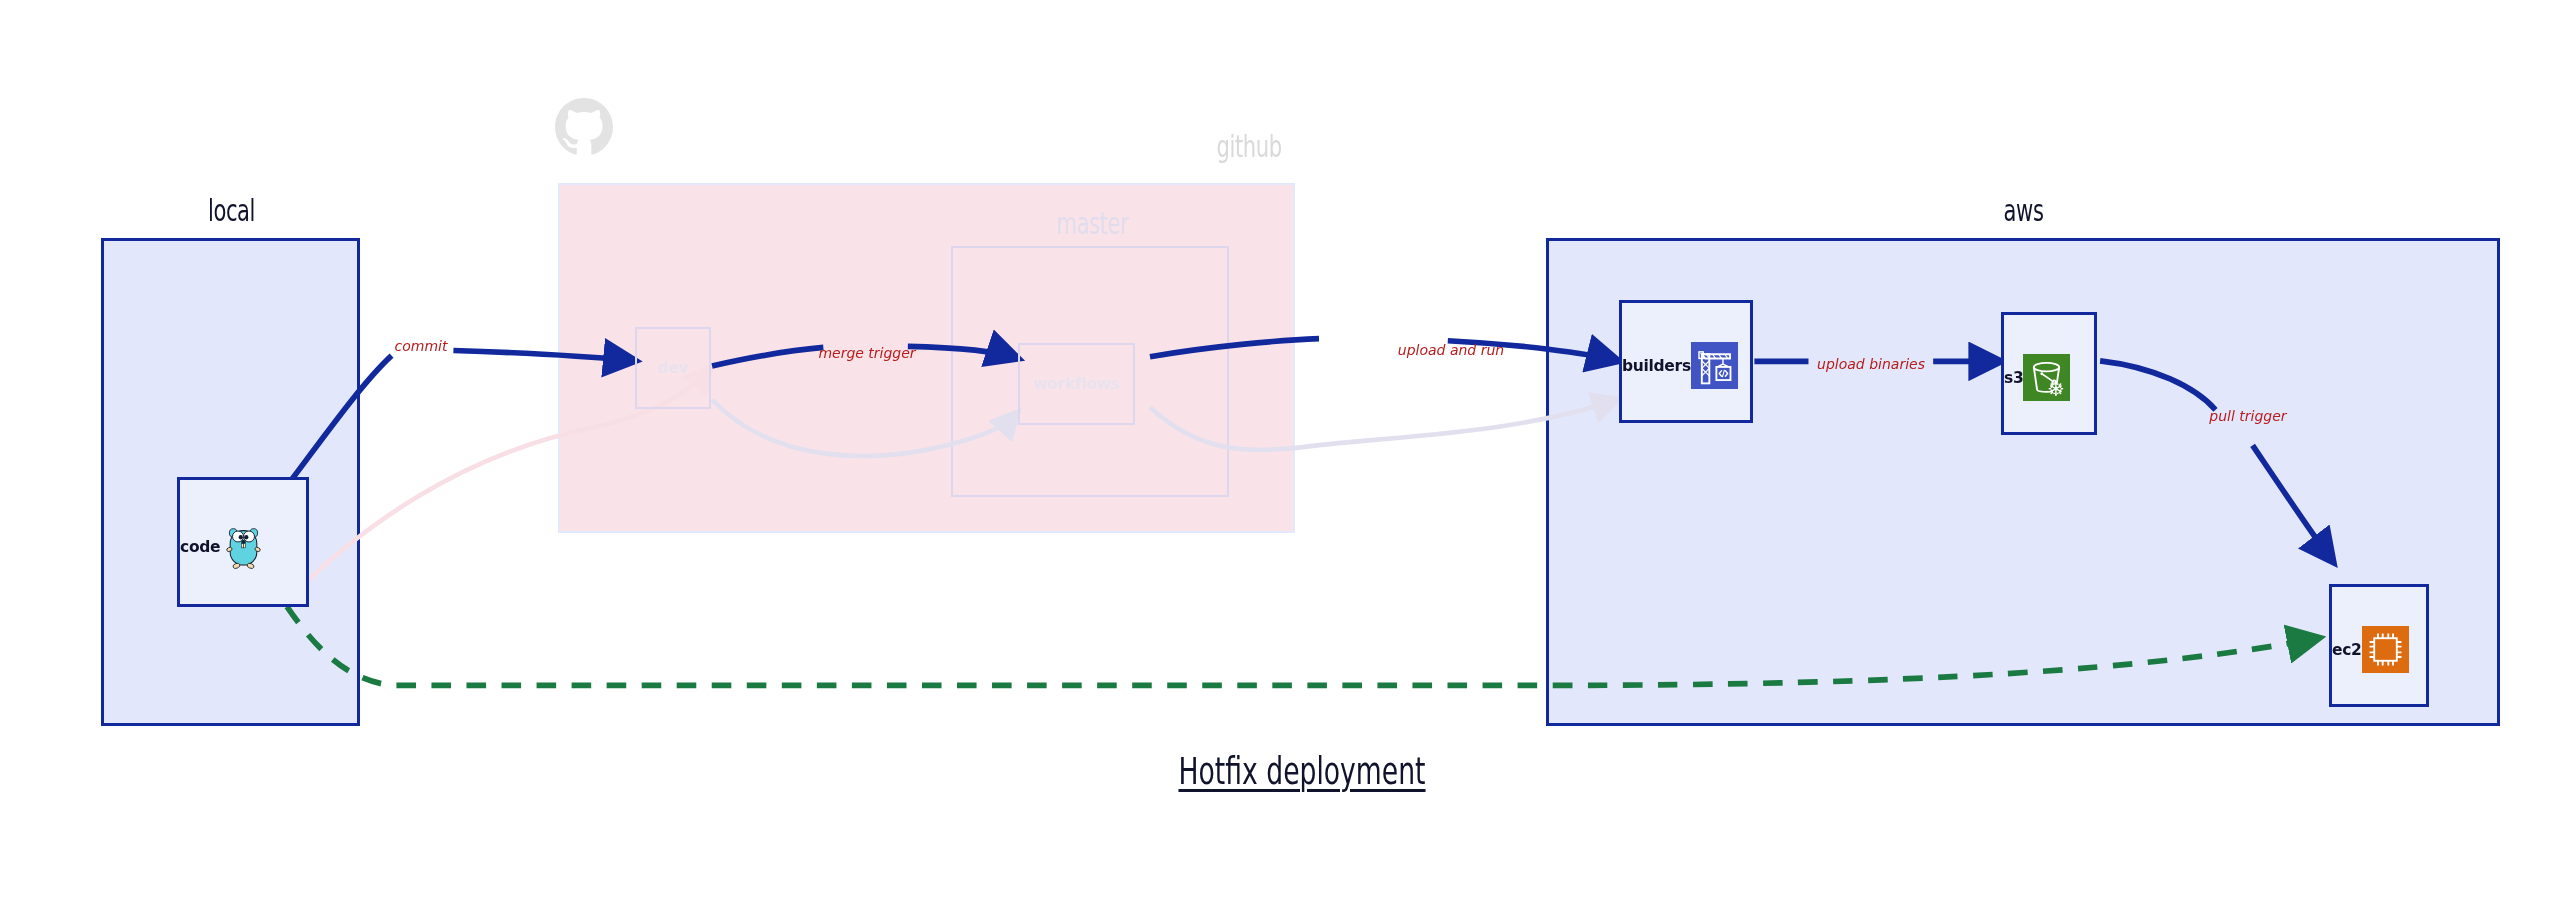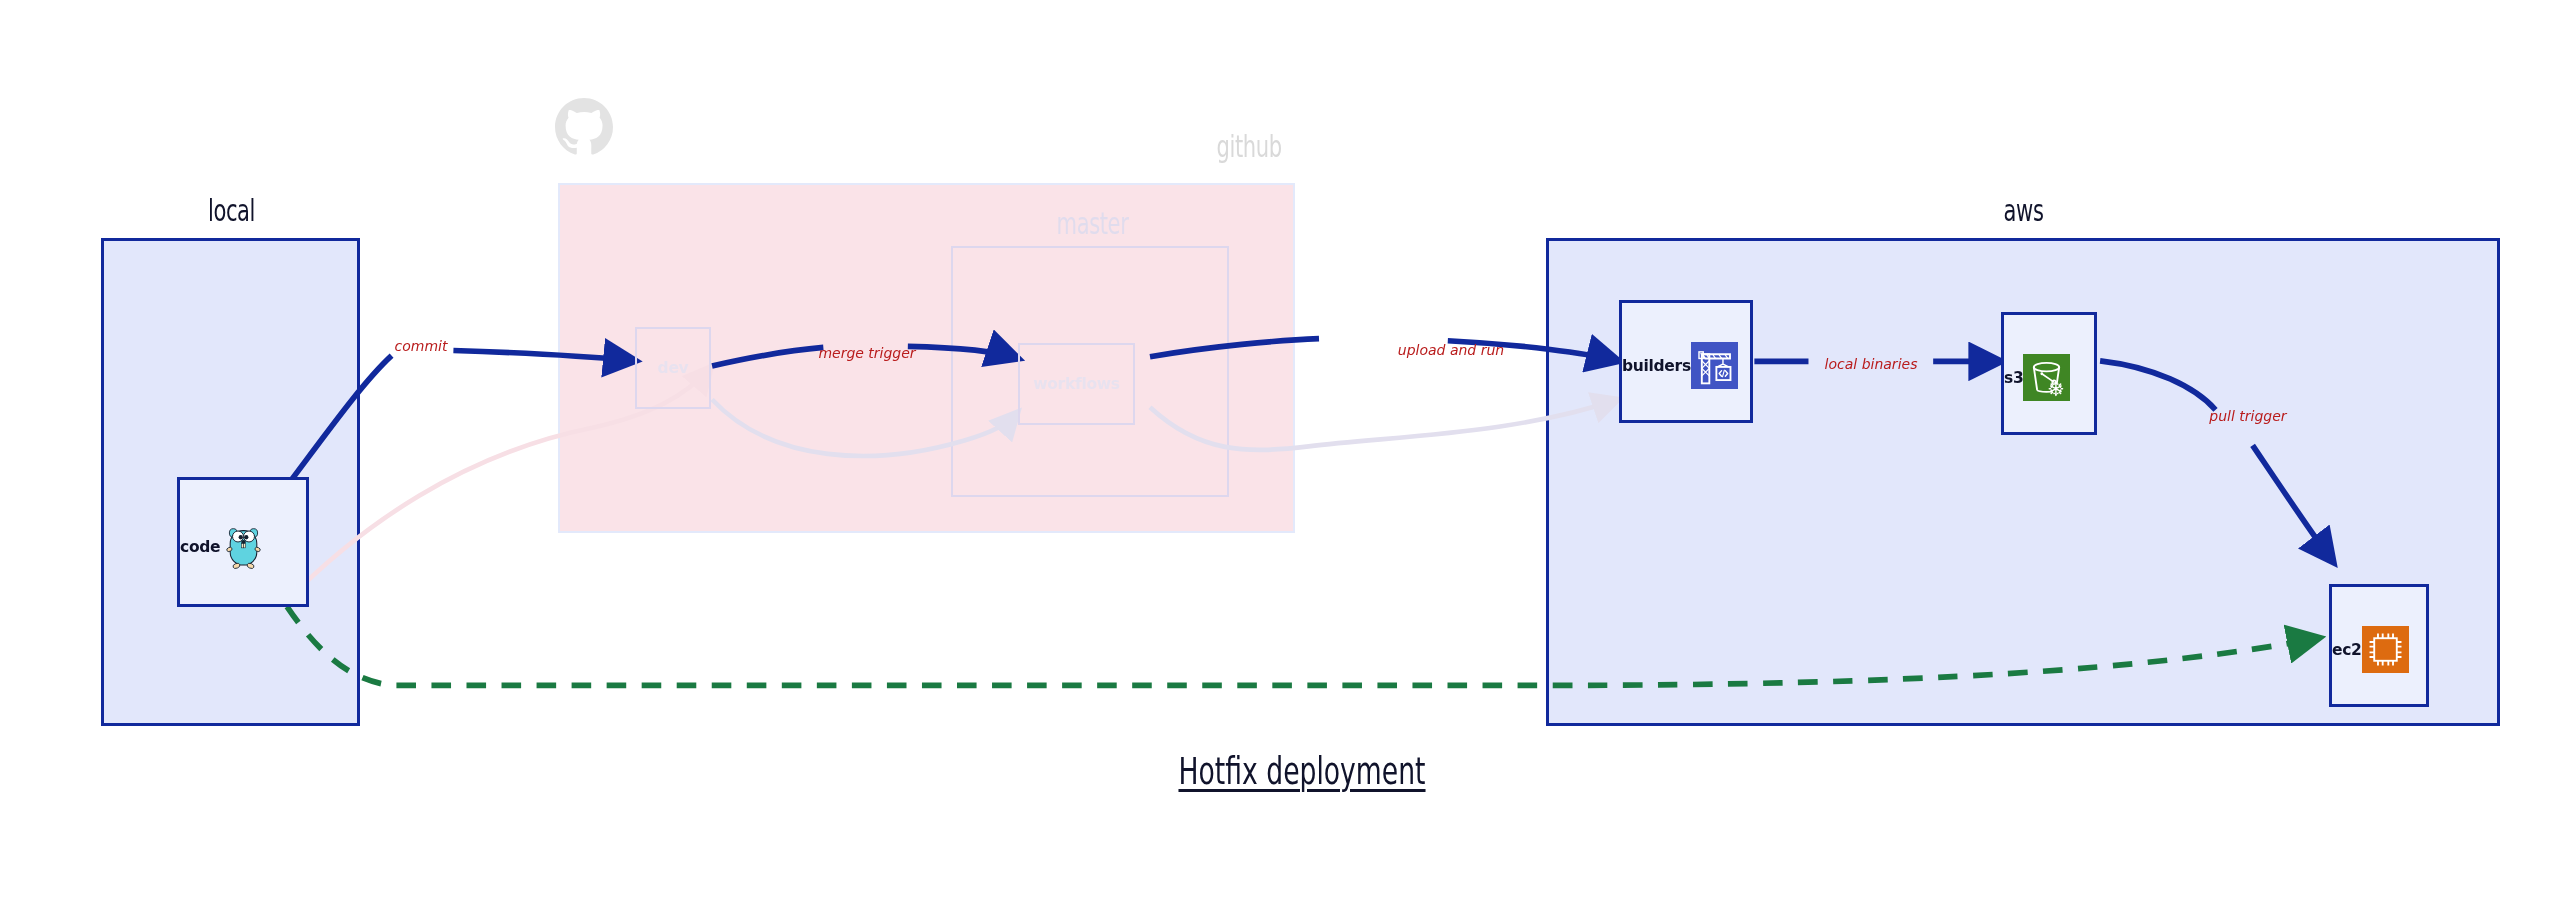--- a/index.html
+++ b/index.html
@@ -292,20 +292,20 @@
       </g>
     </svg>
   </div>
 
   <div class="edge-label" style="left:421px; top:346px;">commit</div>
 
   <div class="edge-label" style="left:867px; top:353px;">merge trigger</div>
 
   <div class="edge-label" style="left:1451px; top:350px;font-style:italic;">upload and run</div>
 
-  <div class="edge-label" style="left:1871px; top:364px;">local binaries</div>
+  <div class="edge-label" style="left:1871px; top:364px;">upload binaries</div>
 
   <div class="edge-label" style="left:2248px; top:416px;">pull trigger</div>
 
   <div class="diagram-title" style="top:750px;">Hotfix deployment</div>
 
 </div>
 
 
 </body></html>

